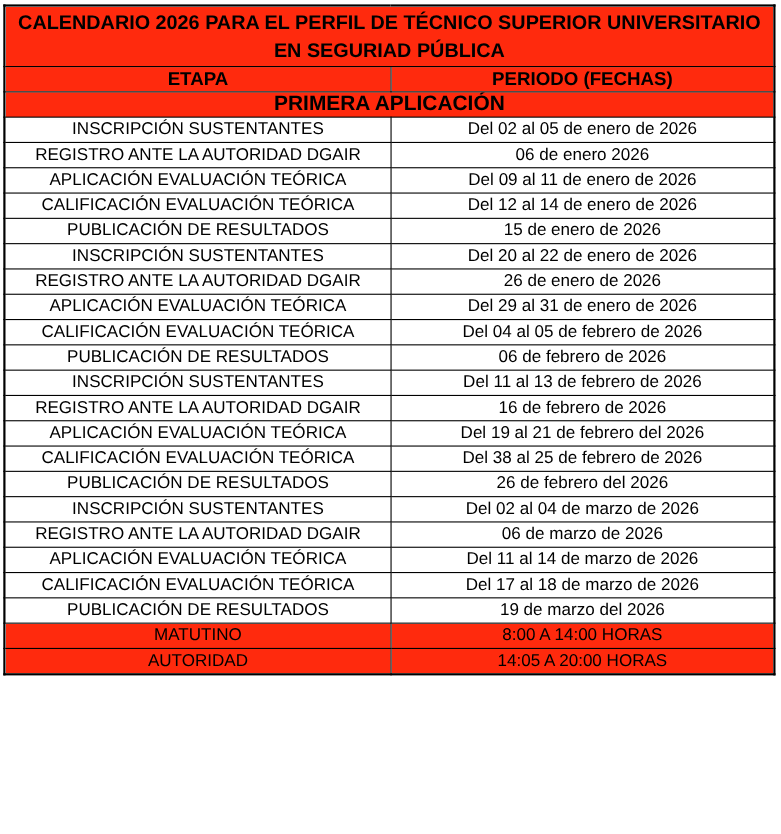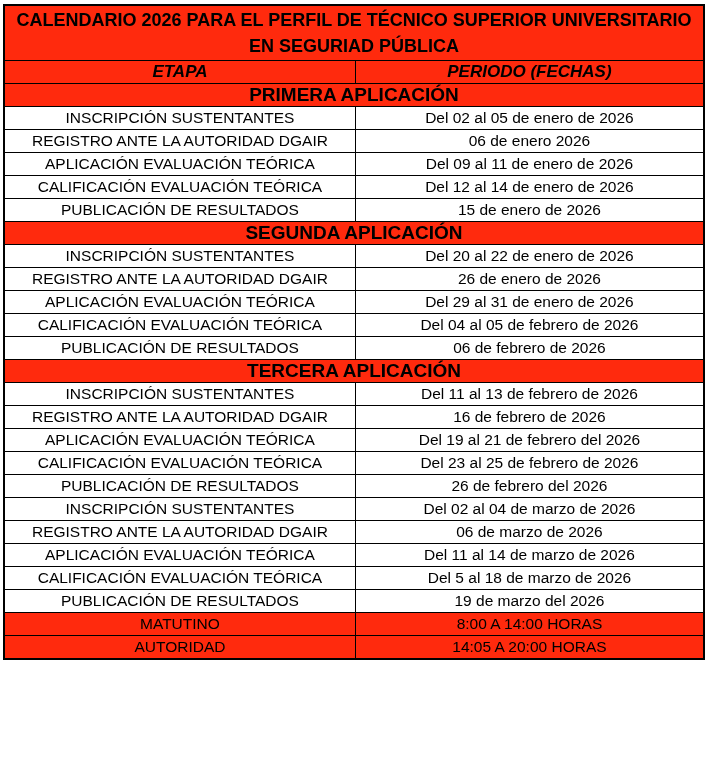--- a/index.html
+++ b/index.html
@@ -35,21 +35,20 @@
     font-size:18px;
     line-height:1.45;
     white-space:normal;
     height:50px;
     padding:1px 8px;
   }
   .col-header-cell{
     font-weight:bold;
     font-size:17px;
     height:22px;
-    font-style:italic;
   }
   .section-cell{
     font-weight:bold;
     font-size:19px;
     height:22px;
   }
   .data-cell{
     background:var(--rowbg);
     font-size:15.5px;
     height:22px;
@@ -98,80 +97,74 @@
         </tr>
         <tr>
           <td class="data-cell">CALIFICACIÓN EVALUACIÓN TEÓRICA</td>
           <td class="data-cell">Del 12 al 14 de enero de 2026</td>
         </tr>
         <tr>
           <td class="data-cell">PUBLICACIÓN DE RESULTADOS</td>
           <td class="data-cell">15 de enero de 2026</td>
         </tr>
         <tr>
-          <td colspan="2" class="red-bg section-cell">SEGUNDA APLICACIÓN</td>
-        </tr>
-        <tr>
           <td class="data-cell">INSCRIPCIÓN SUSTENTANTES</td>
           <td class="data-cell">Del 20 al 22 de enero de 2026</td>
         </tr>
         <tr>
           <td class="data-cell">REGISTRO ANTE LA AUTORIDAD DGAIR</td>
           <td class="data-cell">26 de enero de 2026</td>
         </tr>
         <tr>
           <td class="data-cell">APLICACIÓN EVALUACIÓN TEÓRICA</td>
           <td class="data-cell">Del 29 al 31 de enero de 2026</td>
         </tr>
         <tr>
           <td class="data-cell">CALIFICACIÓN EVALUACIÓN TEÓRICA</td>
           <td class="data-cell">Del 04 al 05 de febrero de 2026</td>
         </tr>
         <tr>
           <td class="data-cell">PUBLICACIÓN DE RESULTADOS</td>
           <td class="data-cell">06 de febrero de 2026</td>
         </tr>
         <tr>
-          <td colspan="2" class="red-bg section-cell">TERCERA APLICACIÓN</td>
-        </tr>
-        <tr>
           <td class="data-cell">INSCRIPCIÓN SUSTENTANTES</td>
           <td class="data-cell">Del 11 al 13 de febrero de 2026</td>
         </tr>
         <tr>
           <td class="data-cell">REGISTRO ANTE LA AUTORIDAD DGAIR</td>
           <td class="data-cell">16 de febrero de 2026</td>
         </tr>
         <tr>
           <td class="data-cell">APLICACIÓN EVALUACIÓN TEÓRICA</td>
           <td class="data-cell">Del 19 al 21 de febrero del 2026</td>
         </tr>
         <tr>
           <td class="data-cell">CALIFICACIÓN EVALUACIÓN TEÓRICA</td>
-          <td class="data-cell">Del 23 al 25 de febrero de 2026</td>
+          <td class="data-cell">Del 38 al 25 de febrero de 2026</td>
         </tr>
         <tr>
           <td class="data-cell">PUBLICACIÓN DE RESULTADOS</td>
           <td class="data-cell">26 de febrero del 2026</td>
         </tr>
         <tr>
           <td class="data-cell">INSCRIPCIÓN SUSTENTANTES</td>
           <td class="data-cell">Del 02 al 04 de marzo de 2026</td>
         </tr>
         <tr>
           <td class="data-cell">REGISTRO ANTE LA AUTORIDAD DGAIR</td>
           <td class="data-cell">06 de marzo de 2026</td>
         </tr>
         <tr>
           <td class="data-cell">APLICACIÓN EVALUACIÓN TEÓRICA</td>
           <td class="data-cell">Del 11 al 14 de marzo de 2026</td>
         </tr>
         <tr>
           <td class="data-cell">CALIFICACIÓN EVALUACIÓN TEÓRICA</td>
-          <td class="data-cell">Del 5 al 18 de marzo de 2026</td>
+          <td class="data-cell">Del 17 al 18 de marzo de 2026</td>
         </tr>
         <tr>
           <td class="data-cell">PUBLICACIÓN DE RESULTADOS</td>
           <td class="data-cell">19 de marzo del 2026</td>
         </tr>
         <tr>
           <td class="red-bg schedule-cell">MATUTINO</td>
           <td class="red-bg schedule-cell">8:00 A 14:00 HORAS</td>
         </tr>
         <tr>

